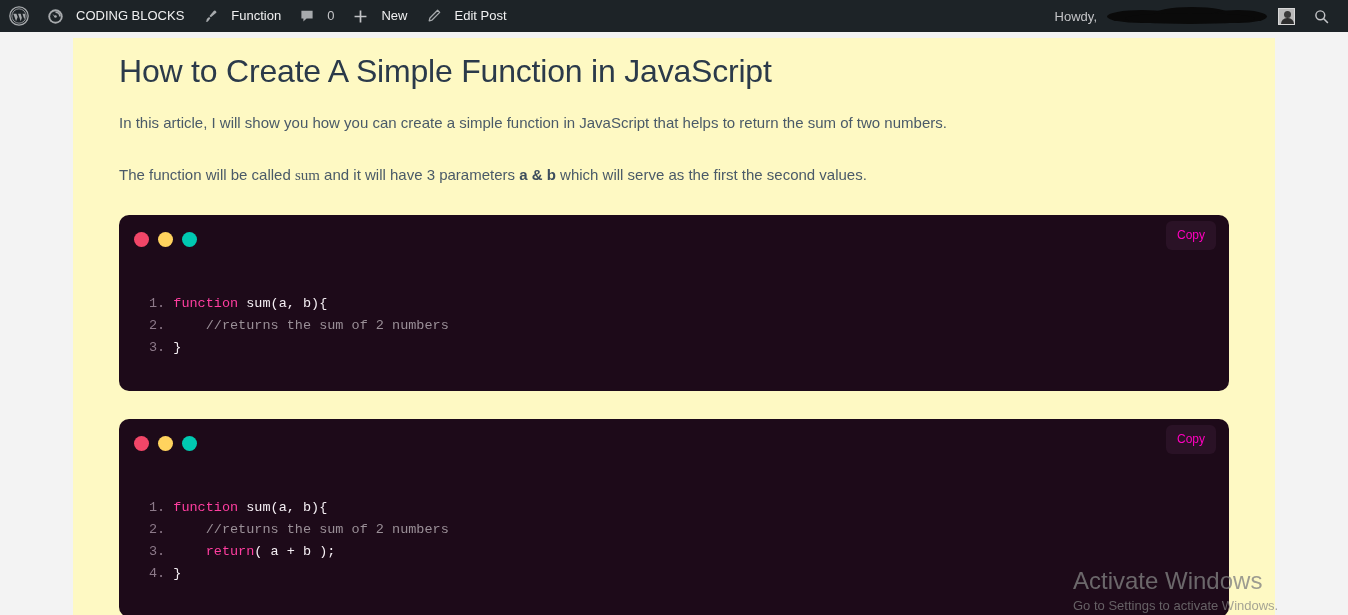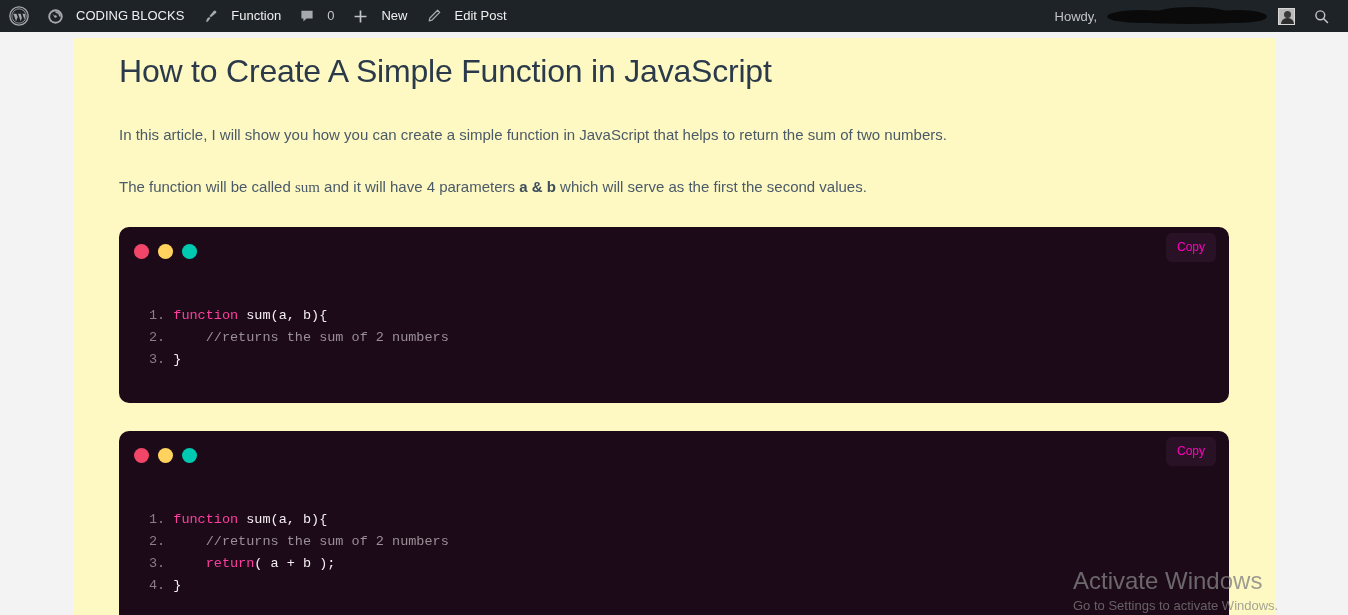--- a/index.html
+++ b/index.html
@@ -85,21 +85,21 @@
     margin: 6px 0 0 0;
     padding-top: 5px;
     line-height: 44px;
   }
   p.para {
     font-size: 15px;
     color: #4a5a68;
     line-height: 24px;
     margin: 0;
   }
-  p.p1 { margin-top: 30px; }
+  p.p1 { margin-top: 18px; }
   p.p2 { margin-top: 28px; }
   p.p3 { margin-top: 29px; }
   code.inline {
     font-family: Liberation Serif, serif;
     font-size: 15px;
     color: #4a5a68;
   }
   b.bold { font-weight: bold; color: #3d4d5c; }
 
   
@@ -260,21 +260,21 @@
 
 <div id="page">
   <div id="content">
     <div class="inner">
 
       <h1 class="post-title">How to Create A Simple Function in JavaScript</h1>
 
       <p class="para p1">In this article, I will show you how you can create a simple function in JavaScript that helps to return the sum of two numbers.</p>
 
       <p class="para p2">
-        <span>The function will be called </span><code class="inline">sum</code><span> and it will have 4 parameters </span><b class="bold">a &amp; b</b><span> which will serve as the first the second values.</span>
+        <span>The function will be called </span><code class="inline">sum</code><span> and it will have 3 parameters </span><b class="bold">a &amp; b</b><span> which will serve as the first the second values.</span>
       </p>
 
       <div class="codeblock">
         <div class="cb-head">
           <div class="dots">
             <span class="dot red"></span>
             <span class="dot yellow"></span>
             <span class="dot teal"></span>
           </div>
           <button class="copy-btn">Copy</button>

